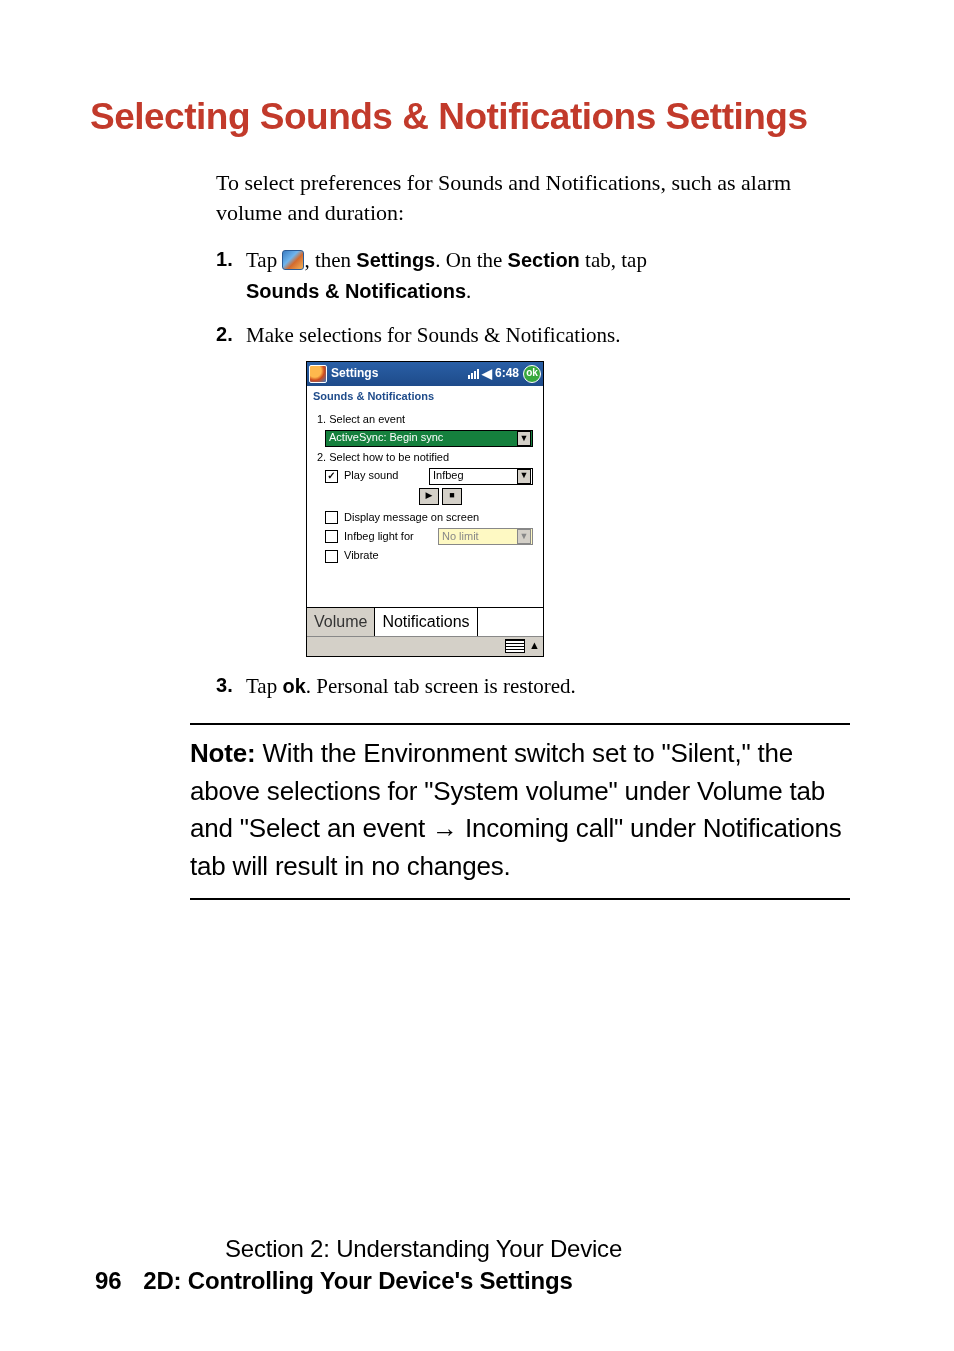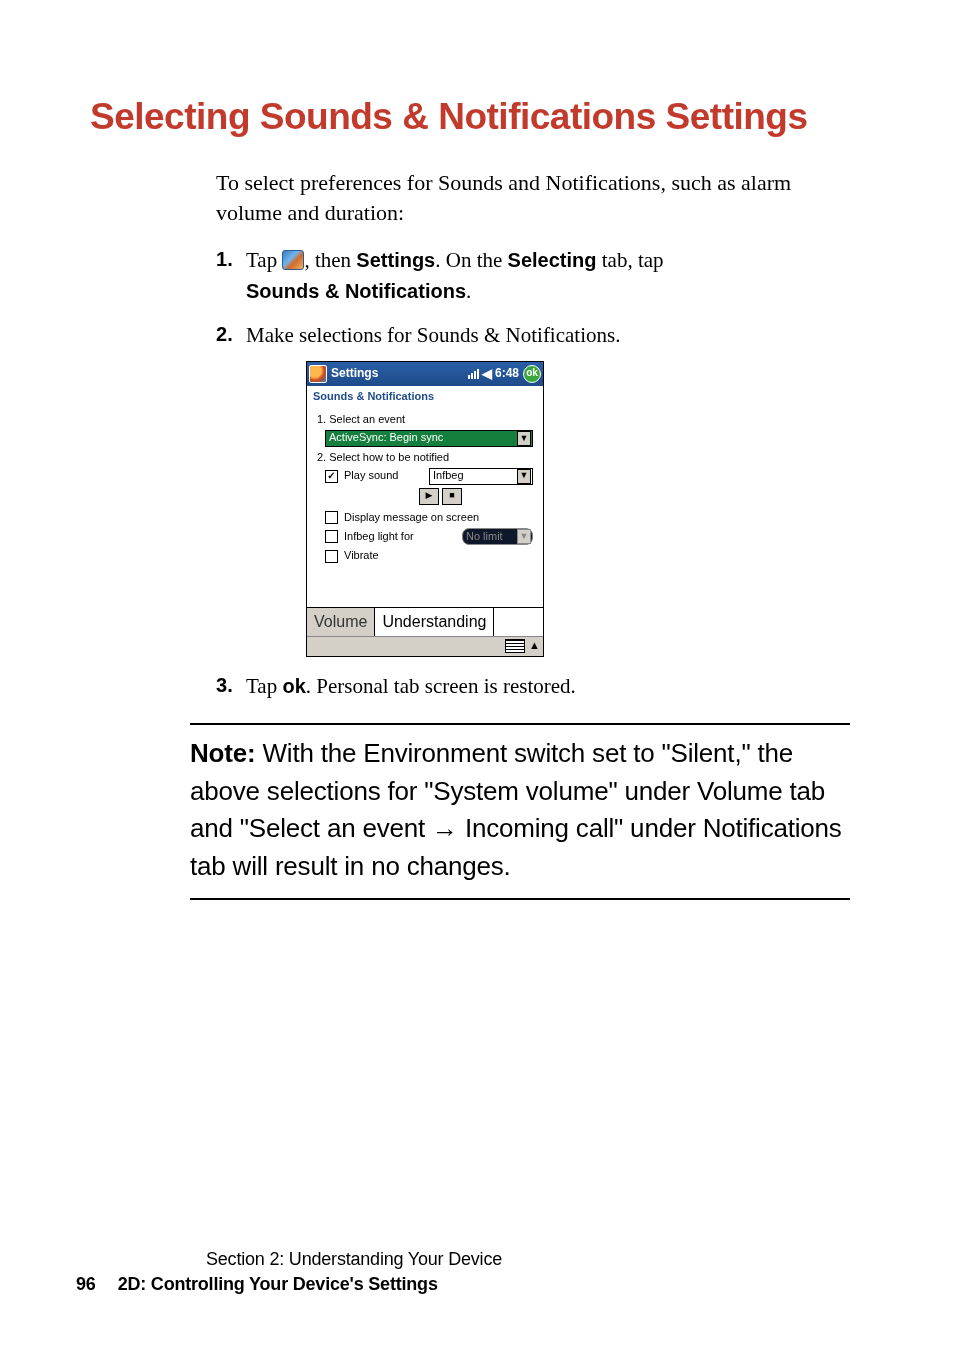--- a/index.html
+++ b/index.html
@@ -124,21 +124,21 @@
       color: #fff;
       height: 17px;
       display: flex;
       align-items: center;
       justify-content: space-between;
       padding: 0 1px 0 3px;
       margin: 0 2px 3px 10px;
       font-size: 11px;
     }
     .ppc-select.light { background: #fff; color: #000; margin-left: 0; width: 104px; }
-    .ppc-select.dis { background: #0f172a; color: #888; border-color:#888; width: 71px; border-radius: 7px; }
+    .ppc-select.dis { background: #fef9c3; color: #888; border-color:#888; width: 95px; }
     .dd-arrow {
       width: 14px; height: 15px;
       background: #d4d0c8;
       border: 1px solid #000;
       display: flex; align-items: center; justify-content: center;
       font-size: 9px; color:#000;
     }
     .row { display: flex; align-items: center; gap: 6px; margin: 2px 2px 3px 10px; }
     .row .cb {
       width: 13px; height: 13px;
@@ -193,24 +193,24 @@
       font-family: Arial, sans-serif;
       font-size: 26px;
       line-height: 1.45;
       letter-spacing: -0.2px;
     }
     .note-block .nb { font-weight: 700; }
     .arrow { font-family: Arial, sans-serif; }
 
     .footer {
       position: absolute;
-      left: 76px;
+      left: 95px;
       bottom: 56px;
       font-family: Arial, sans-serif;
-      font-size: 18px;
+      font-size: 24px;
     }
     .footer .line1 {
       padding-left: 130px;
       letter-spacing: -0.2px;
     }
     .footer .line2 {
       margin-top: 4px;
       font-weight: 700;
       letter-spacing: -0.2px;
     }
@@ -219,21 +219,21 @@
 </head>
 <body>
 
 <div class="page">
   <h1 class="section-title">Selecting Sounds &amp; Notifications Settings</h1>
 
   <p class="intro">To select preferences for Sounds and Notifications, such as alarm volume and duration:</p>
 
   <ol class="steps">
     <li>
-      <span>Tap </span><span class="start-icon"></span><span>, then </span><span class="bold">Settings</span><span>. On the </span><span class="bold">Selecting</span><span> tab, tap </span><br><span class="bold">Sounds &amp; Notifications</span><span>.</span>
+      <span>Tap </span><span class="start-icon"></span><span>, then </span><span class="bold">Settings</span><span>. On the </span><span class="bold">Section</span><span> tab, tap </span><br><span class="bold">Sounds &amp; Notifications</span><span>.</span>
     </li>
 
     <li>
       <span>Make selections for Sounds &amp; Notifications.</span>
       <div class="screenshot-wrap">
         <div class="ppc">
           <div class="ppc-titlebar">
             <span class="ppc-start"></span>
             <span class="ppc-title">Settings</span>
             <span class="ppc-status">
@@ -282,21 +282,21 @@
                 <span class="dd-arrow" style="border-color:#888;color:#888;">▼</span>
               </div>
             </div>
             <div class="row">
               <span class="cb"></span>
               <span>Vibrate</span>
             </div>
           </div>
           <div class="ppc-tabs">
             <span class="ppc-tab inactive">Volume</span>
-            <span class="ppc-tab">Understanding</span>
+            <span class="ppc-tab">Notifications</span>
           </div>
           <div class="ppc-bottom">
             <span class="kbd-icon"></span>
             <span class="up-arr">▲</span>
           </div>
         </div>
       </div>
     </li>
 
     <li>

